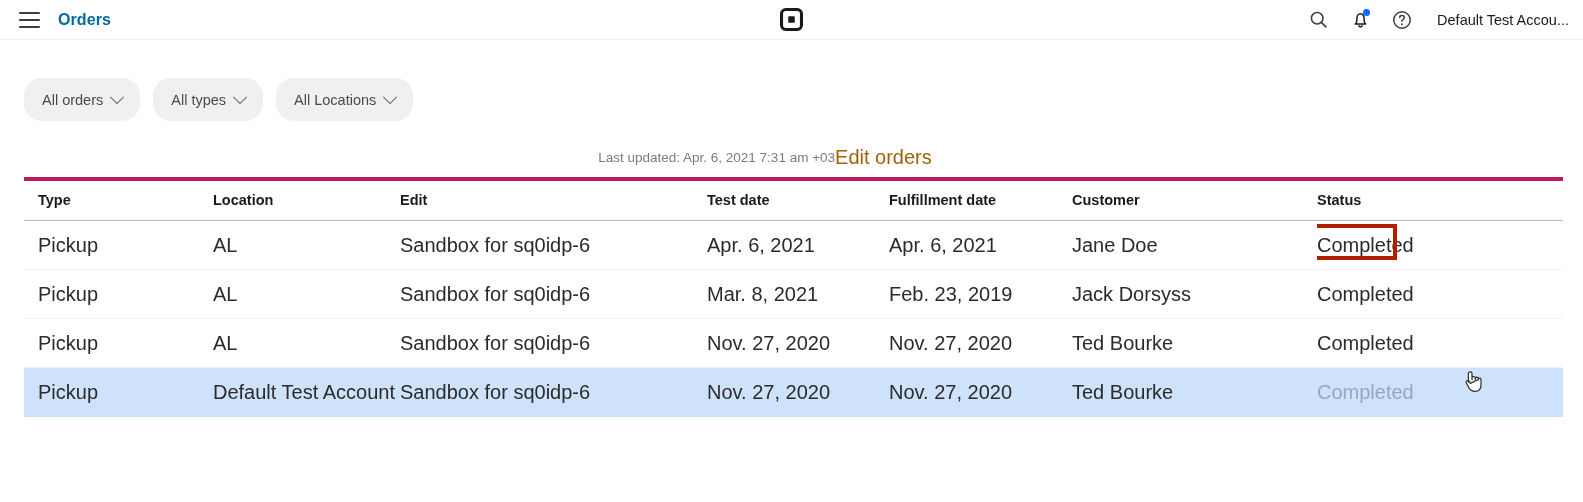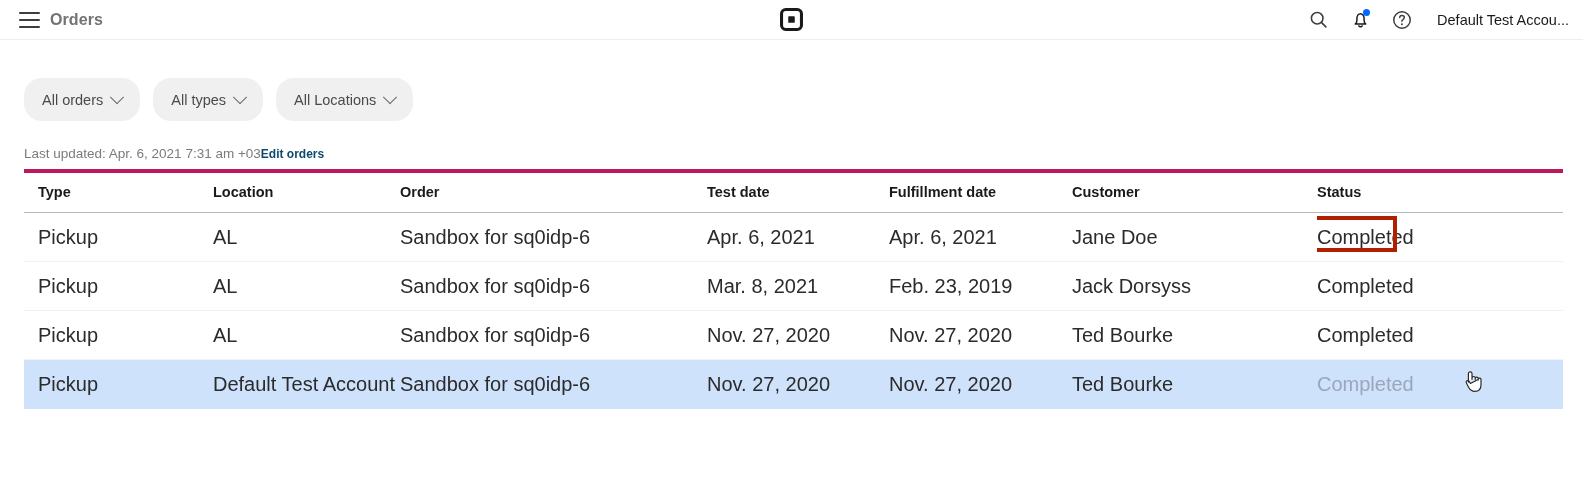--- a/index.html
+++ b/index.html
@@ -44,22 +44,22 @@
   .hamburger span {
     display: block;
     width: 21px;
     height: 2px;
     background: #3d3d3d;
     border-radius: 1px;
   }
   .page-title {
     font-size: 16px;
     font-weight: bold;
-    color: #737373;
-    margin-left: 6px;
+    color: #0369a1;
+    margin-left: 14px;
     letter-spacing: .1px;
   }
   .appbar-logo {
     position: absolute;
     left: 50%;
     top: 50%;
     transform: translate(-50%, -50%);
     width: 24px;
     height: 24px;
     display: flex;
@@ -133,32 +133,32 @@
     width: 9px;
     height: 9px;
     border-right: 1.6px solid #6b6b6b;
     border-bottom: 1.6px solid #6b6b6b;
     transform: rotate(45deg) translate(-2px, -2px);
   }
 
   .meta-row {
     display: flex;
     align-items: center;
-    justify-content: flex-start;
+    justify-content: center;
     margin-top: 25px;
     padding-bottom: 8px;
   }
   .last-updated {
     font-size: 13.5px;
     color: #7b7b7b;
   }
   .edit-orders {
-    font-size: 12px;
-    font-weight: bold;
-    color: #0c4a6e;
+    font-size: 20px;
+    font-weight: normal;
+    color: #a16207;
     cursor: pointer;
     text-decoration: none;
     padding-right: 53px;
   }
 
   
   table.orders {
     width: 1535px;
     border-collapse: collapse;
     table-layout: fixed;
@@ -296,21 +296,21 @@
   <div class="meta-row">
     <div class="last-updated">Last updated: Apr. 6, 2021 7:31 am +03</div>
     <a class="edit-orders" href="#">Edit orders</a>
   </div>
 
   <table class="orders">
     <thead>
       <tr>
         <th class="col-type">Type</th>
         <th class="col-location">Location</th>
-        <th class="col-order">Order</th>
+        <th class="col-order">Edit</th>
         <th class="col-orderdate">Test date</th>
         <th class="col-fulfill">Fulfillment date</th>
         <th class="col-customer">Customer</th>
         <th class="col-status">Status</th>
       </tr>
     </thead>
     <tbody>
 
       <tr>
         <td class="col-type">Pickup</td>

